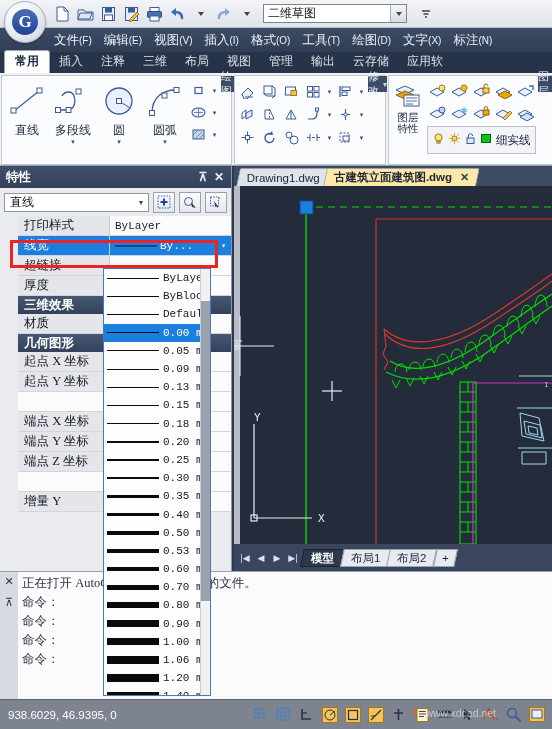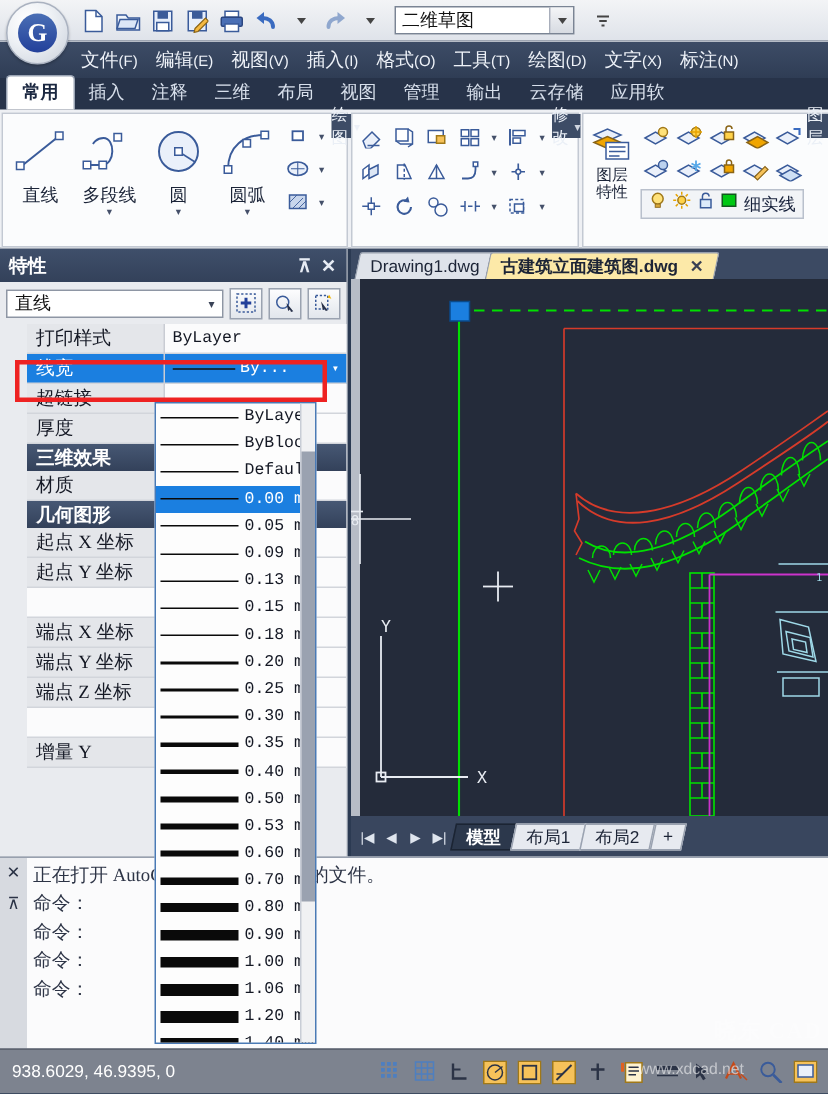--- a/index.html
+++ b/index.html
@@ -34,21 +34,21 @@
     display: flex; align-items: center; justify-content: center;
     font-family: "Liberation Serif", serif;
   }
   .qat-icons { display: flex; align-items: center; gap: 2px; margin-left: 52px; }
   .qicon {
     width: 21px; height: 21px; display: flex; align-items: center; justify-content: center;
     cursor: default;
   }
   .qicon svg { display: block; }
   .ws-combo {
-    margin-left: 6px; width: 120px; height: 19px;
+    margin-left: 6px; width: 144px; height: 19px;
     background: #fff; border: 1px solid #7a8494;
     display: flex; align-items: flex-start; position: relative;
     font-size: 12px; color: #111; padding-left: 4px;
   }
   .ws-combo .arrow {
     position: absolute; right: 0; top: 0; width: 16px; height: 17px;
     background: linear-gradient(#f4f5f7,#d7dbe2); border-left: 1px solid #a8aebb;
     display: flex; align-items: center; justify-content: center;
   }
   .tiny-caret { width: 0; height: 0; border-left: 3px solid transparent; border-right: 3px solid transparent; border-top: 4px solid #444; }
@@ -103,21 +103,21 @@
   .bigbtn .glyph { height: 40px; display: flex; align-items: center; justify-content: center; }
   .bigbtn .lbl { font-size: 12px; color: #1b2438; margin-top: 1px; }
   .bigbtn .dd { font-size: 7px; color: #45506a; line-height: 6px; }
 
   .smallcol { display: flex; flex-direction: column; gap: 1px; padding-top: 2px; }
   .smallrow { display: flex; align-items: center; gap: 1px; }
   .sbtn { width: 21px; height: 21px; display: flex; align-items: center; justify-content: center; }
   .sarrow { width: 9px; height: 21px; display: flex; align-items: center; justify-content: center; font-size: 7px; color: #44506a; }
 
   .layer-strip {
-    display: flex; align-items: center; gap: 3px; height: 20px;
+    display: flex; align-items: center; gap: 3px; height: 28px;
     border: 1px solid #b9c0cc; background: #f2f4f7; margin-top: 2px; padding: 0 4px;
   }
   .layer-strip .lname { font-size: 11.5px; color: #16203a; }
 
   
   .props {
     position: absolute; left: 0; top: 166px; width: 232px; height: 405px;
     background: #e9ebef; border-right: 1px solid #8e96a4;
     display: flex; flex-direction: column;
   }

